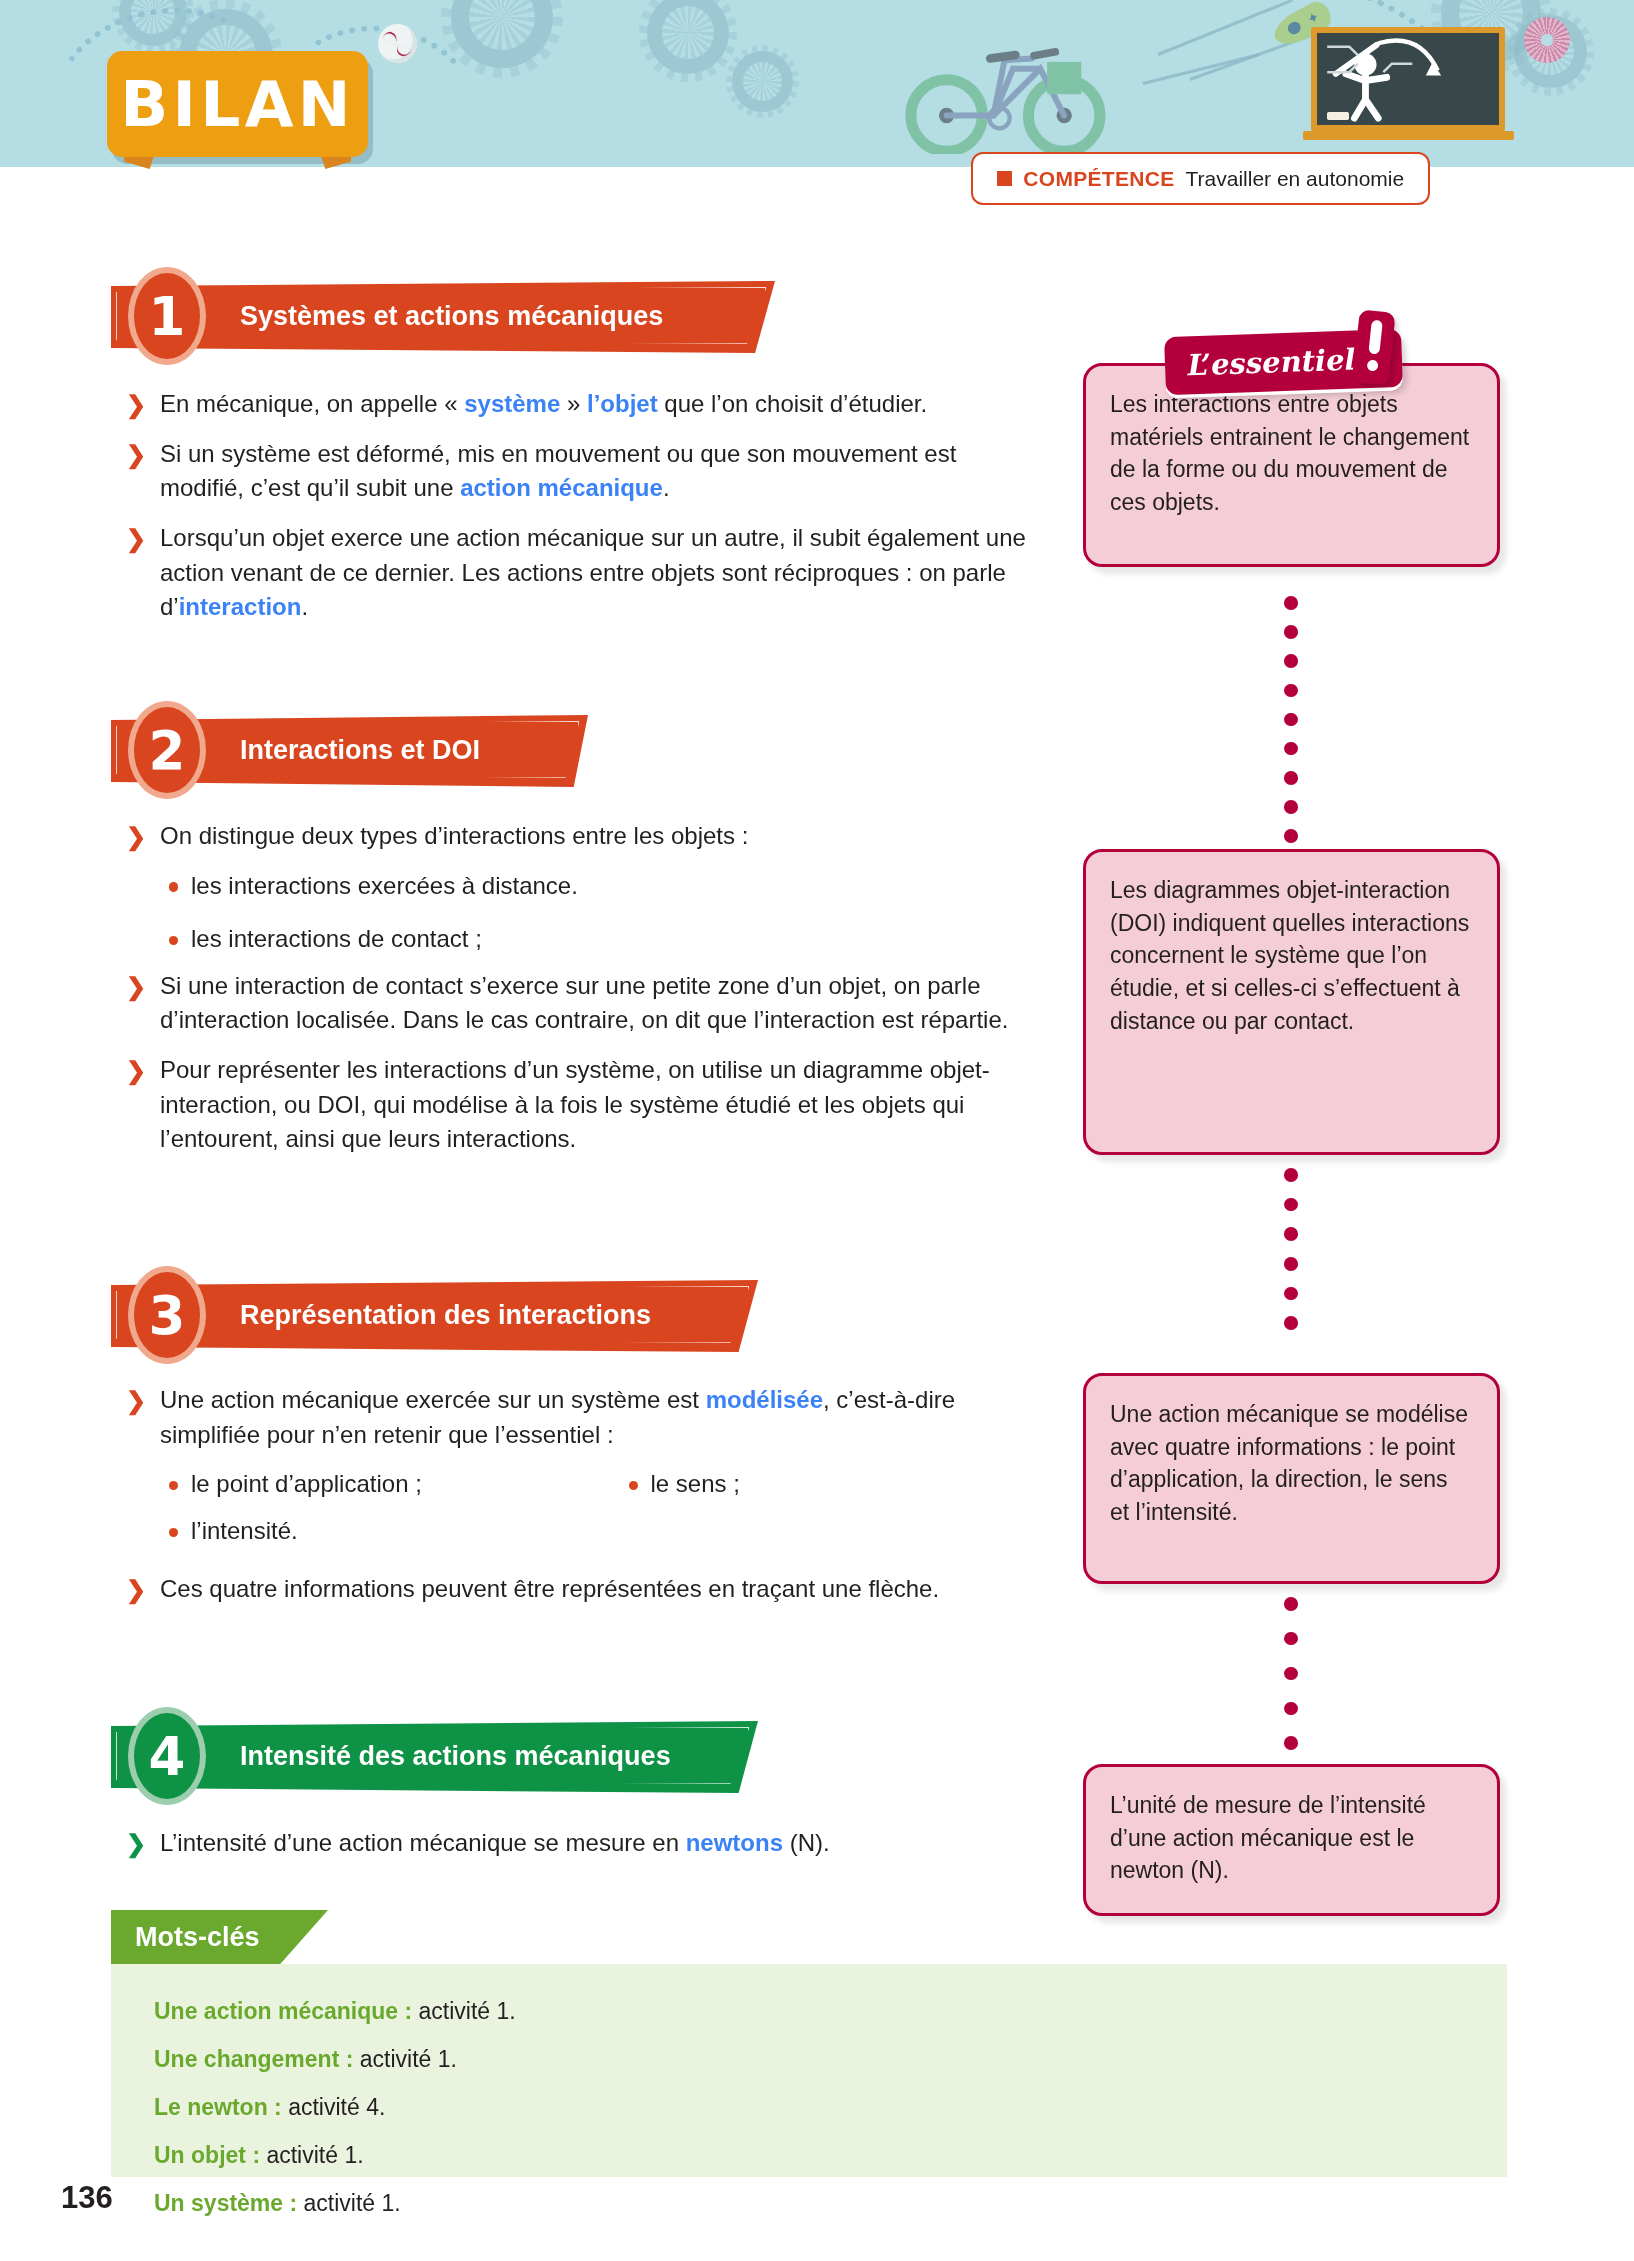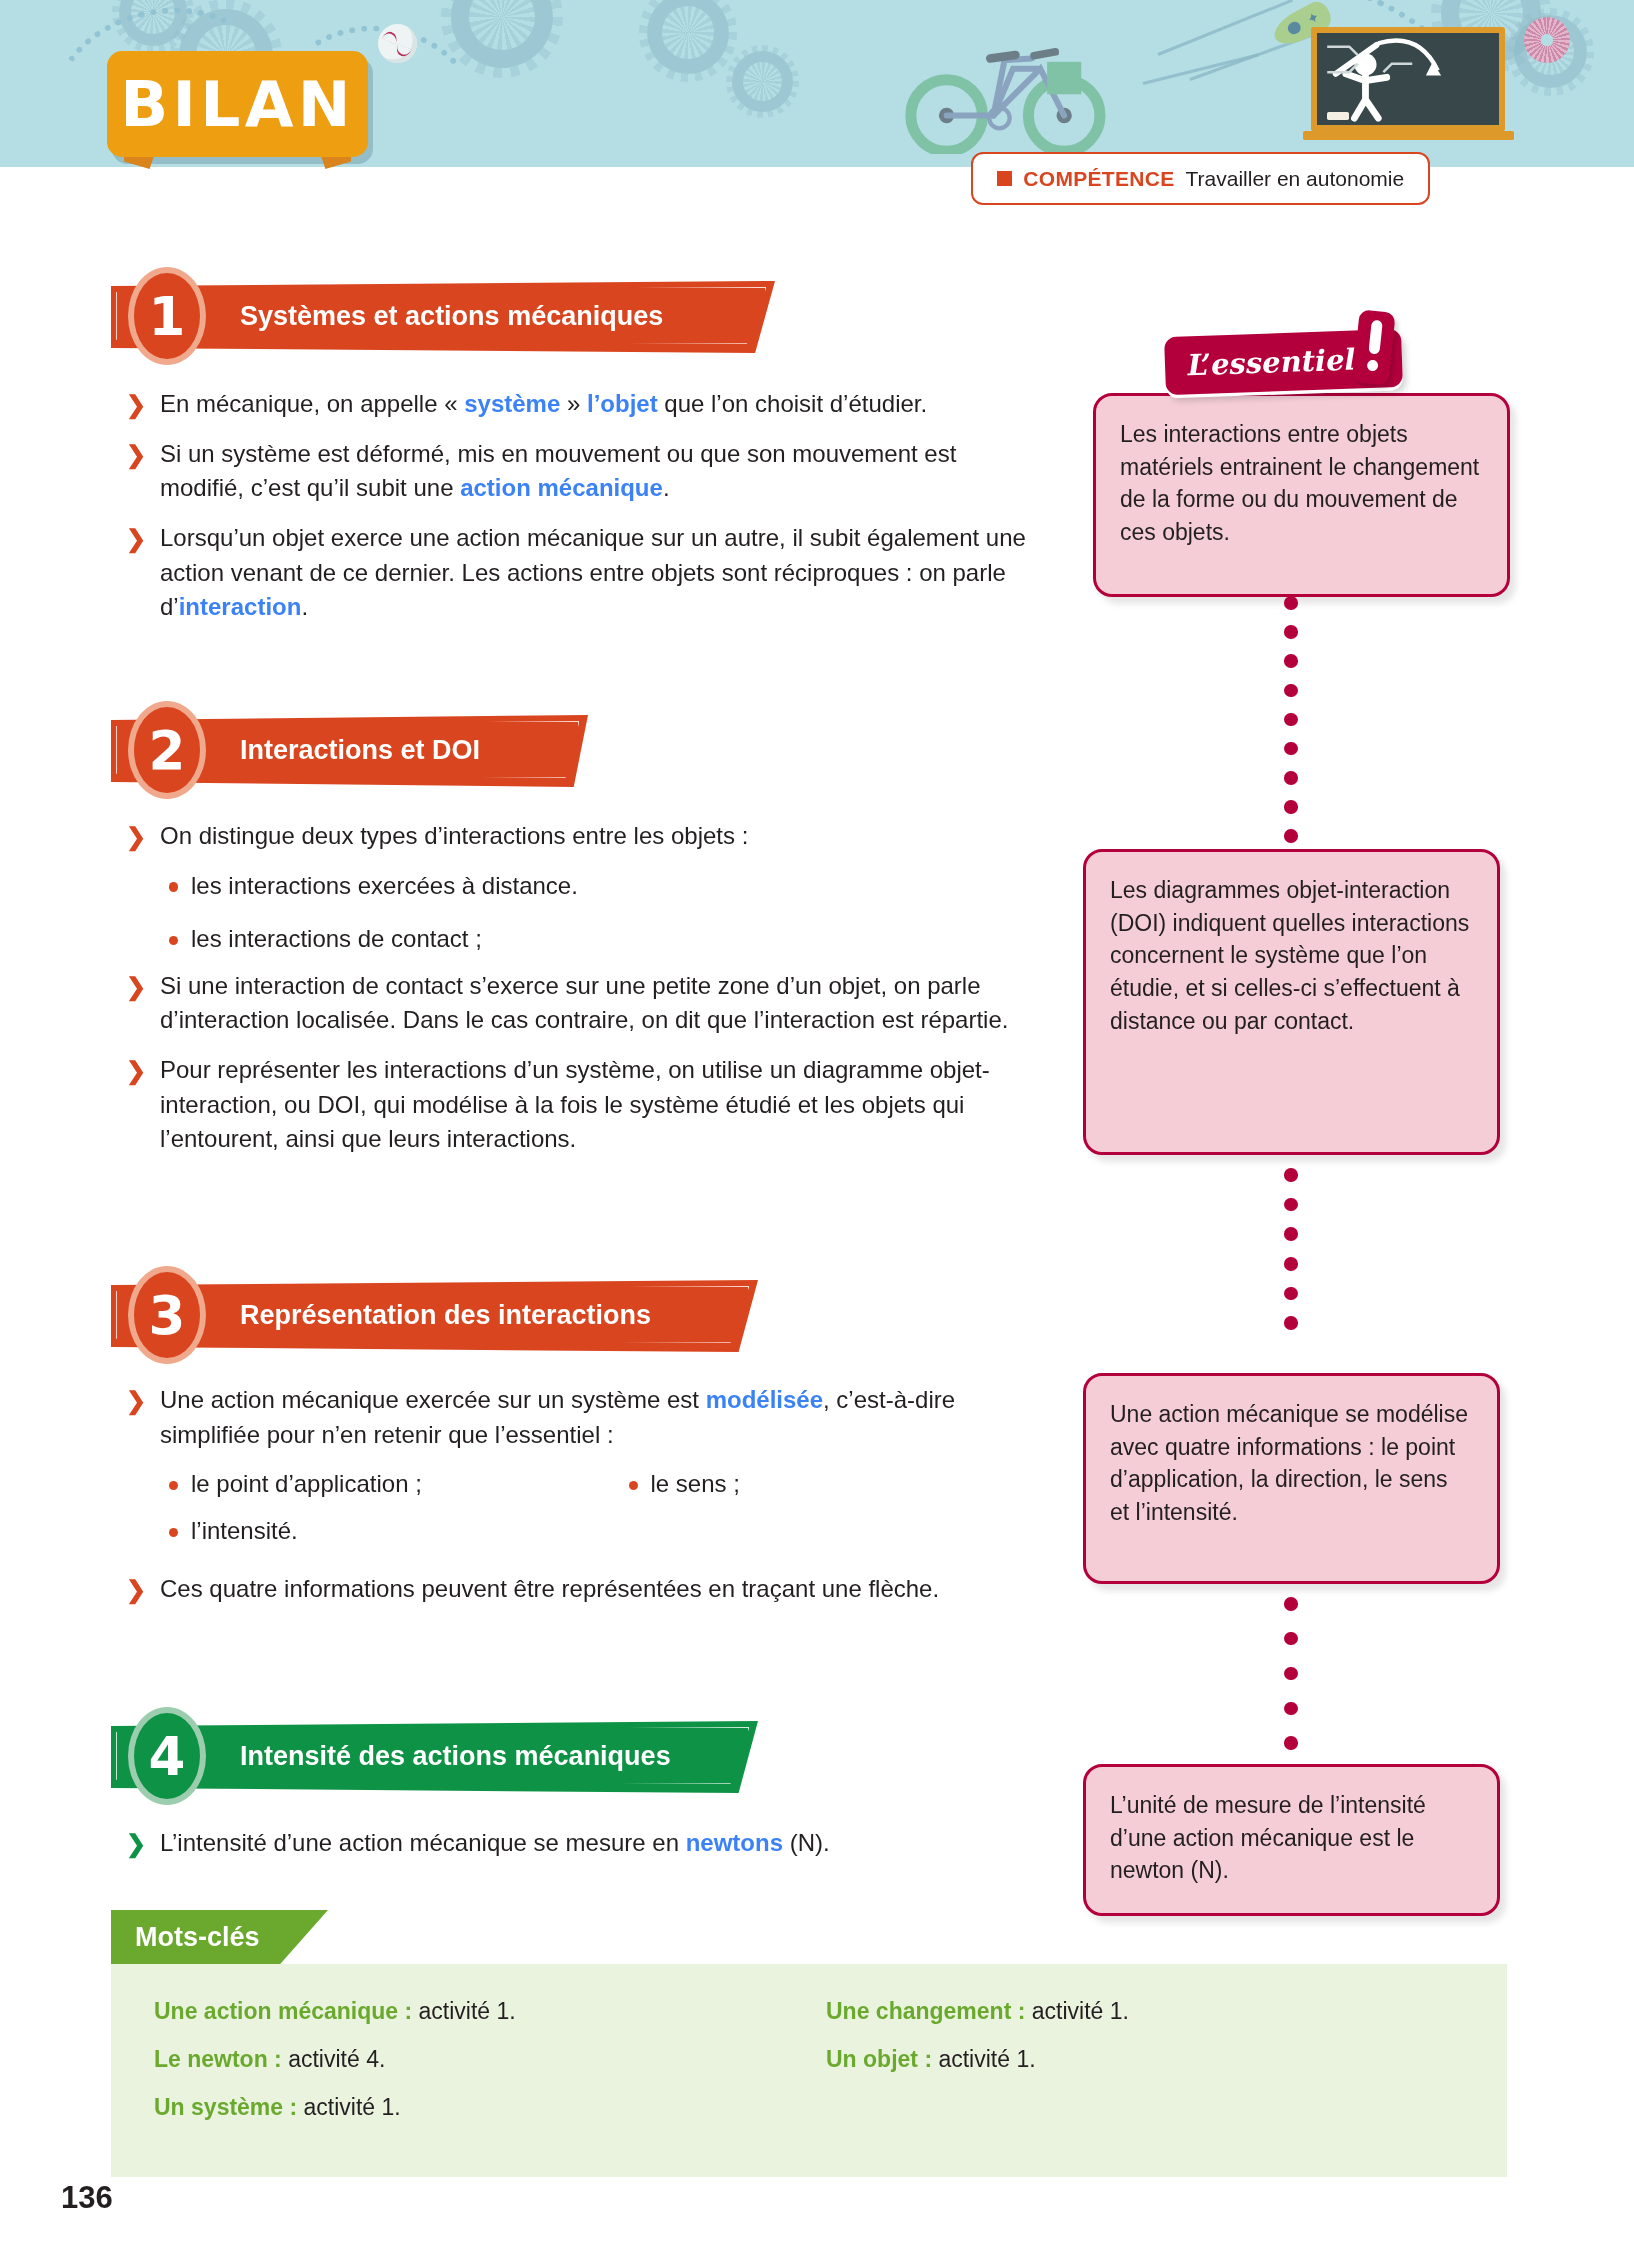--- a/index.html
+++ b/index.html
@@ -364,21 +364,21 @@
     padding-left: 24px;
     color: #fff;
     font-size: 27px;
     font-weight: 700;
   }
   .mots-grid {
     position: absolute;
     inset: 0;
     padding: 34px 43px 0 43px;
     display: grid;
-    grid-template-columns: 1fr 1fr;
+    grid-template-columns: 1fr;
     grid-auto-rows: 48px;
     column-gap: 34px;
     font-size: 23px;
     color: #231f20;
   }
   .mots-grid .k { color: #6aa92e; font-weight: 700; }
 
   .page-num {
     position: absolute;
     left: 61px; top: 2180px;
@@ -586,21 +586,21 @@
   <div class="ess-badge-wrap">
     <div class="ess-badge">
       <span>L’essentiel</span>
     </div>
     <div class="ess-bang">
       <i class="bar"></i>
         <i class="pt"></i>
     </div>
   </div>
 
-  <div class="pink-box" style="left:1083px; top:393px; width:417px; height:204px;margin-left:10px;">Les interactions entre objets matériels entrainent le changement de la forme ou du mouvement de ces objets.</div>
+  <div class="pink-box" style="left:1083px; top:363px; width:417px; height:204px;">Les interactions entre objets matériels entrainent le changement de la forme ou du mouvement de ces objets.</div>
 
   <div class="dot-conn" style="top:596px; height:247px;">
     <i></i>
       <i></i>
       <i></i>
       <i></i>
       <i></i>
       <i></i>
       <i></i>
       <i></i>

